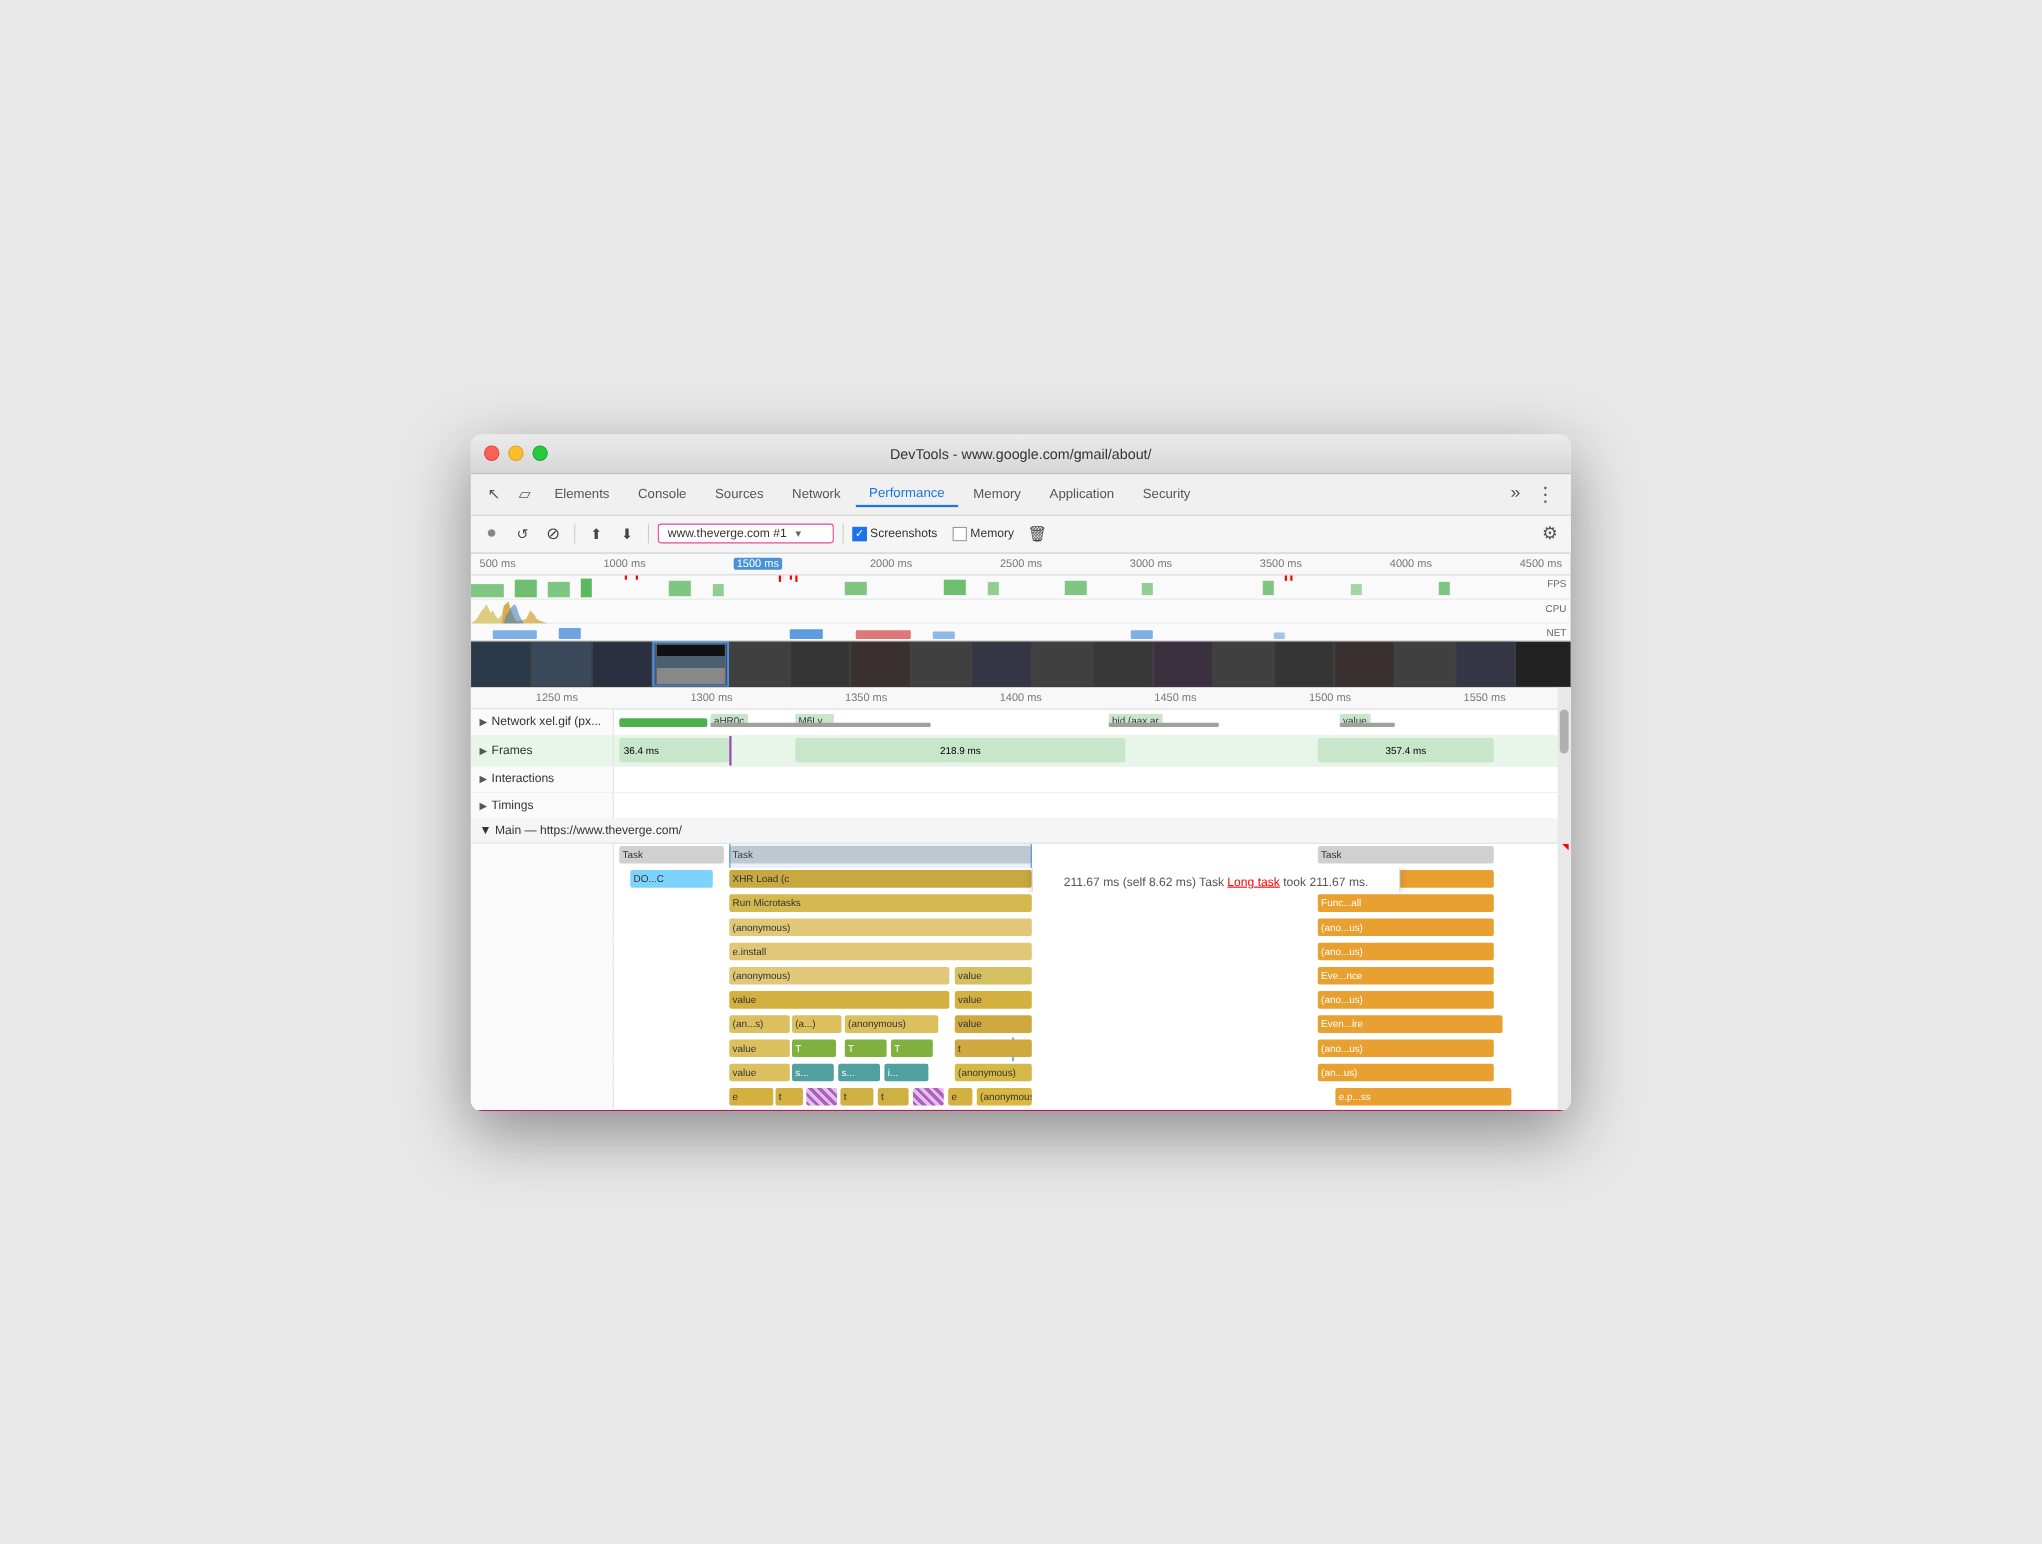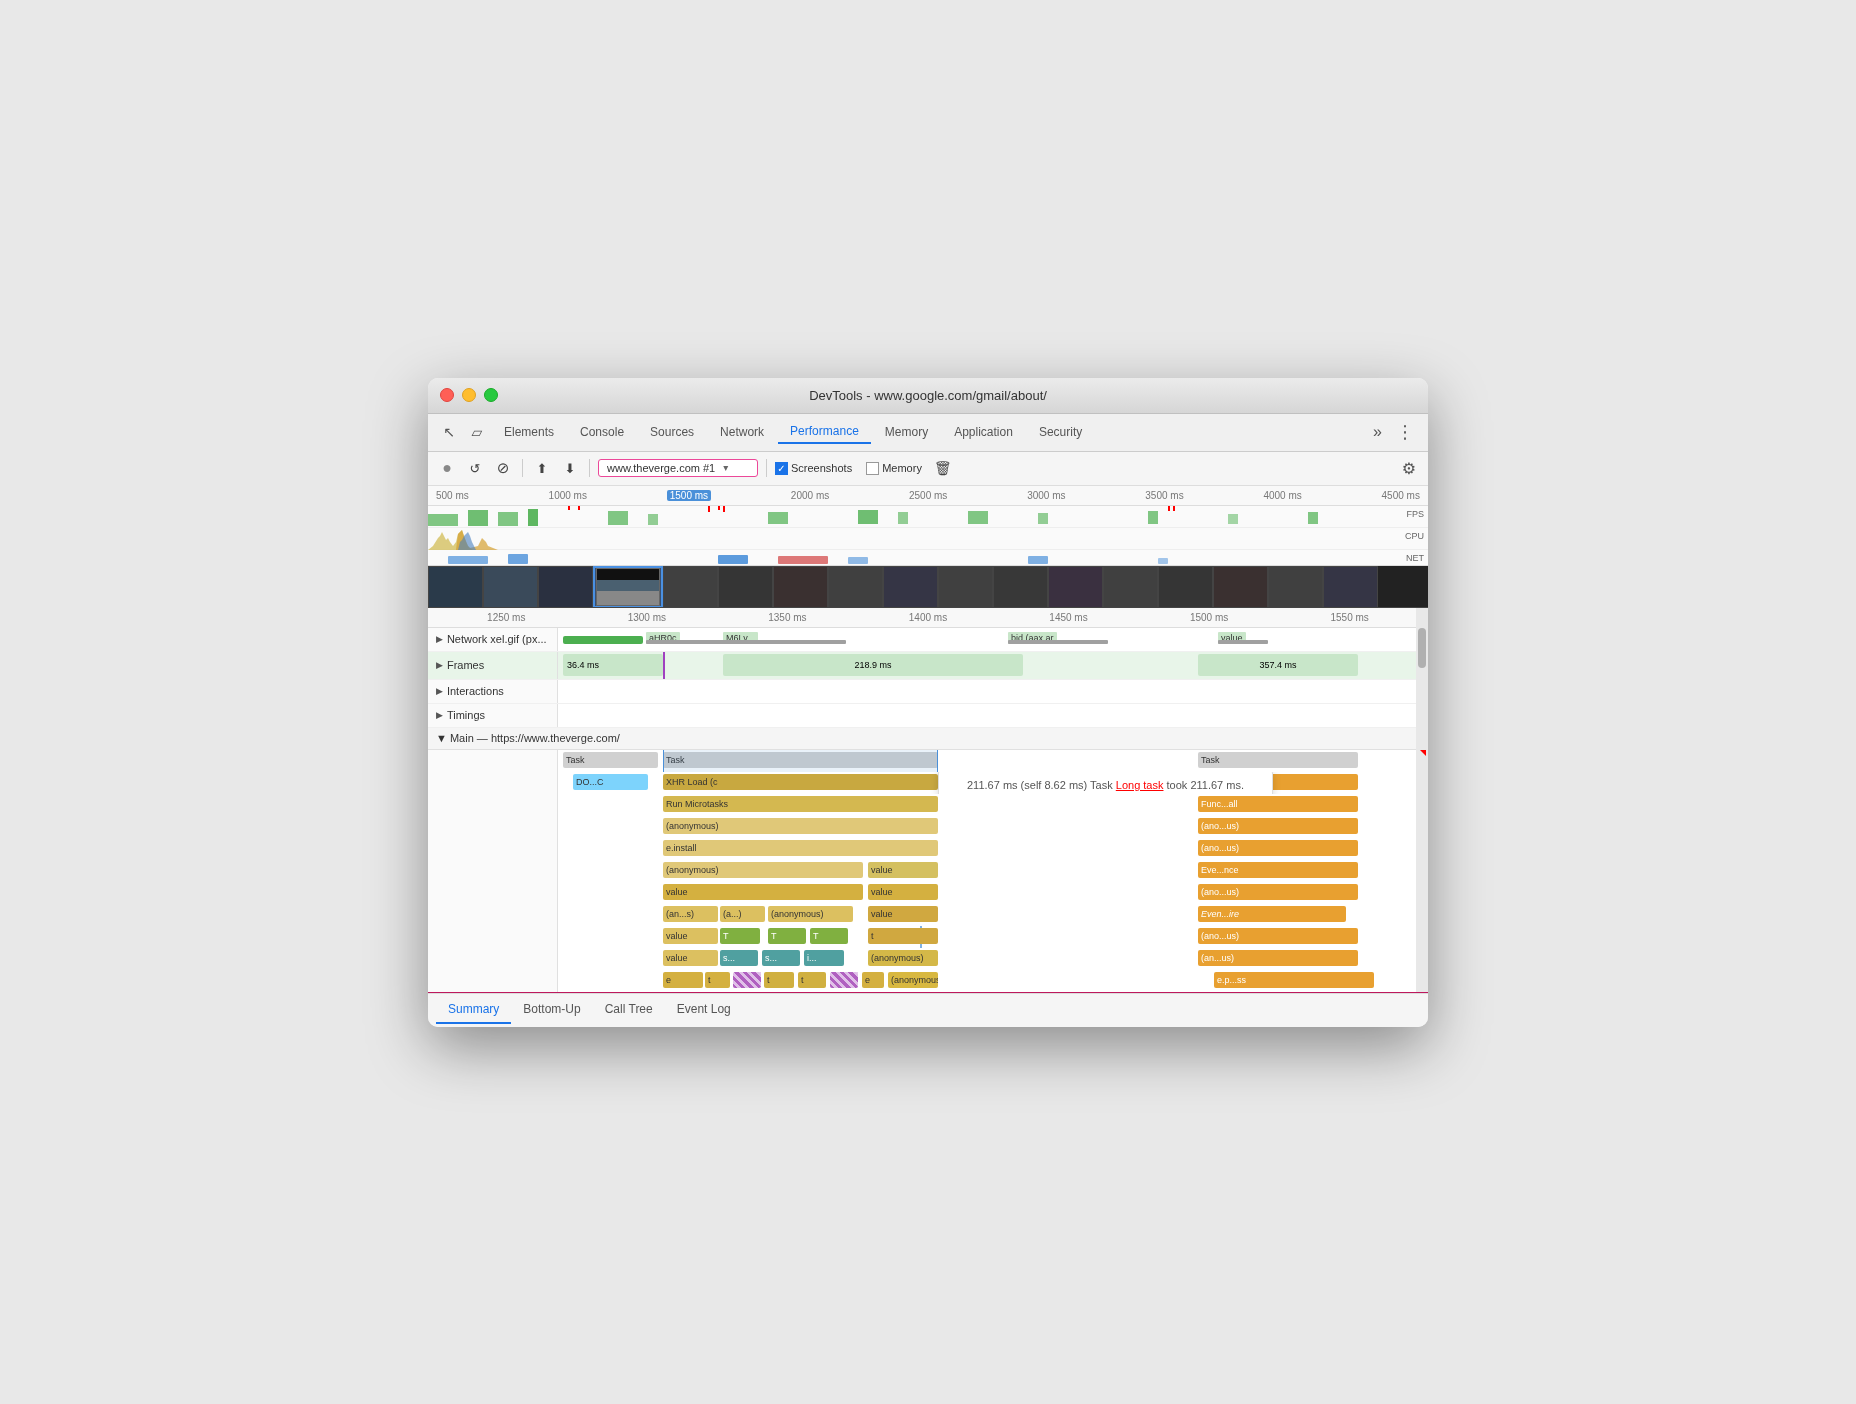--- a/index.html
+++ b/index.html
@@ -596,21 +596,21 @@
       </div>
     </div>
 
     <div class="call-row" style="height:22px;">
       <div class="call-label"></div>
       <div class="call-content">
         <div class="task-bar" style="left:105px; width:55px; background:#dcc060; color:#333;">(an...s)</div>
         <div class="task-bar" style="left:162px; width:45px; background:#dcc060; color:#333;">(a...)</div>
         <div class="task-bar" style="left:210px; width:85px; background:#dcc060; color:#333;">(anonymous)</div>
         <div class="task-bar" style="left:310px; width:70px; background:#d0a840; color:#333;">value</div>
-        <div class="task-bar task-orange" style="left:640px; width:148px;font-style:italic;">Even...ire</div>
+        <div class="task-bar task-orange" style="left:640px; width:168px;">Even...ire</div>
       </div>
     </div>
 
     <div class="call-row" style="height:22px;">
       <div class="call-label"></div>
       <div class="call-content">
         <div class="task-bar" style="left:105px; width:55px; background:#dcc060; color:#333;">value</div>
         <div class="task-bar" style="left:162px; width:40px; background:#80b040; color:white;">T</div>
         <div class="task-bar" style="left:210px; width:38px; background:#80b040; color:white;">T</div>
         <div class="task-bar" style="left:252px; width:38px; background:#80b040; color:white;">T</div>
@@ -648,20 +648,14 @@
         <div class="task-bar" style="left:330px; width:50px; background:#d8b840; color:#333;">(anonymous)</div>
         <div class="task-bar task-orange" style="left:656px; width:160px;">e.p...ss</div>
       </div>
     </div>
 
     <div class="scrollbar-v">
       <div class="scrollbar-thumb"></div>
     </div>
   </div>
 
-  <div class="bottom-tabs">
-    <div class="bottom-tab active">Summary</div>
-    <div class="bottom-tab">Bottom-Up</div>
-    <div class="bottom-tab">Call Tree</div>
-    <div class="bottom-tab">Event Log</div>
-  </div>
 
 </div>
 
 </body></html>

